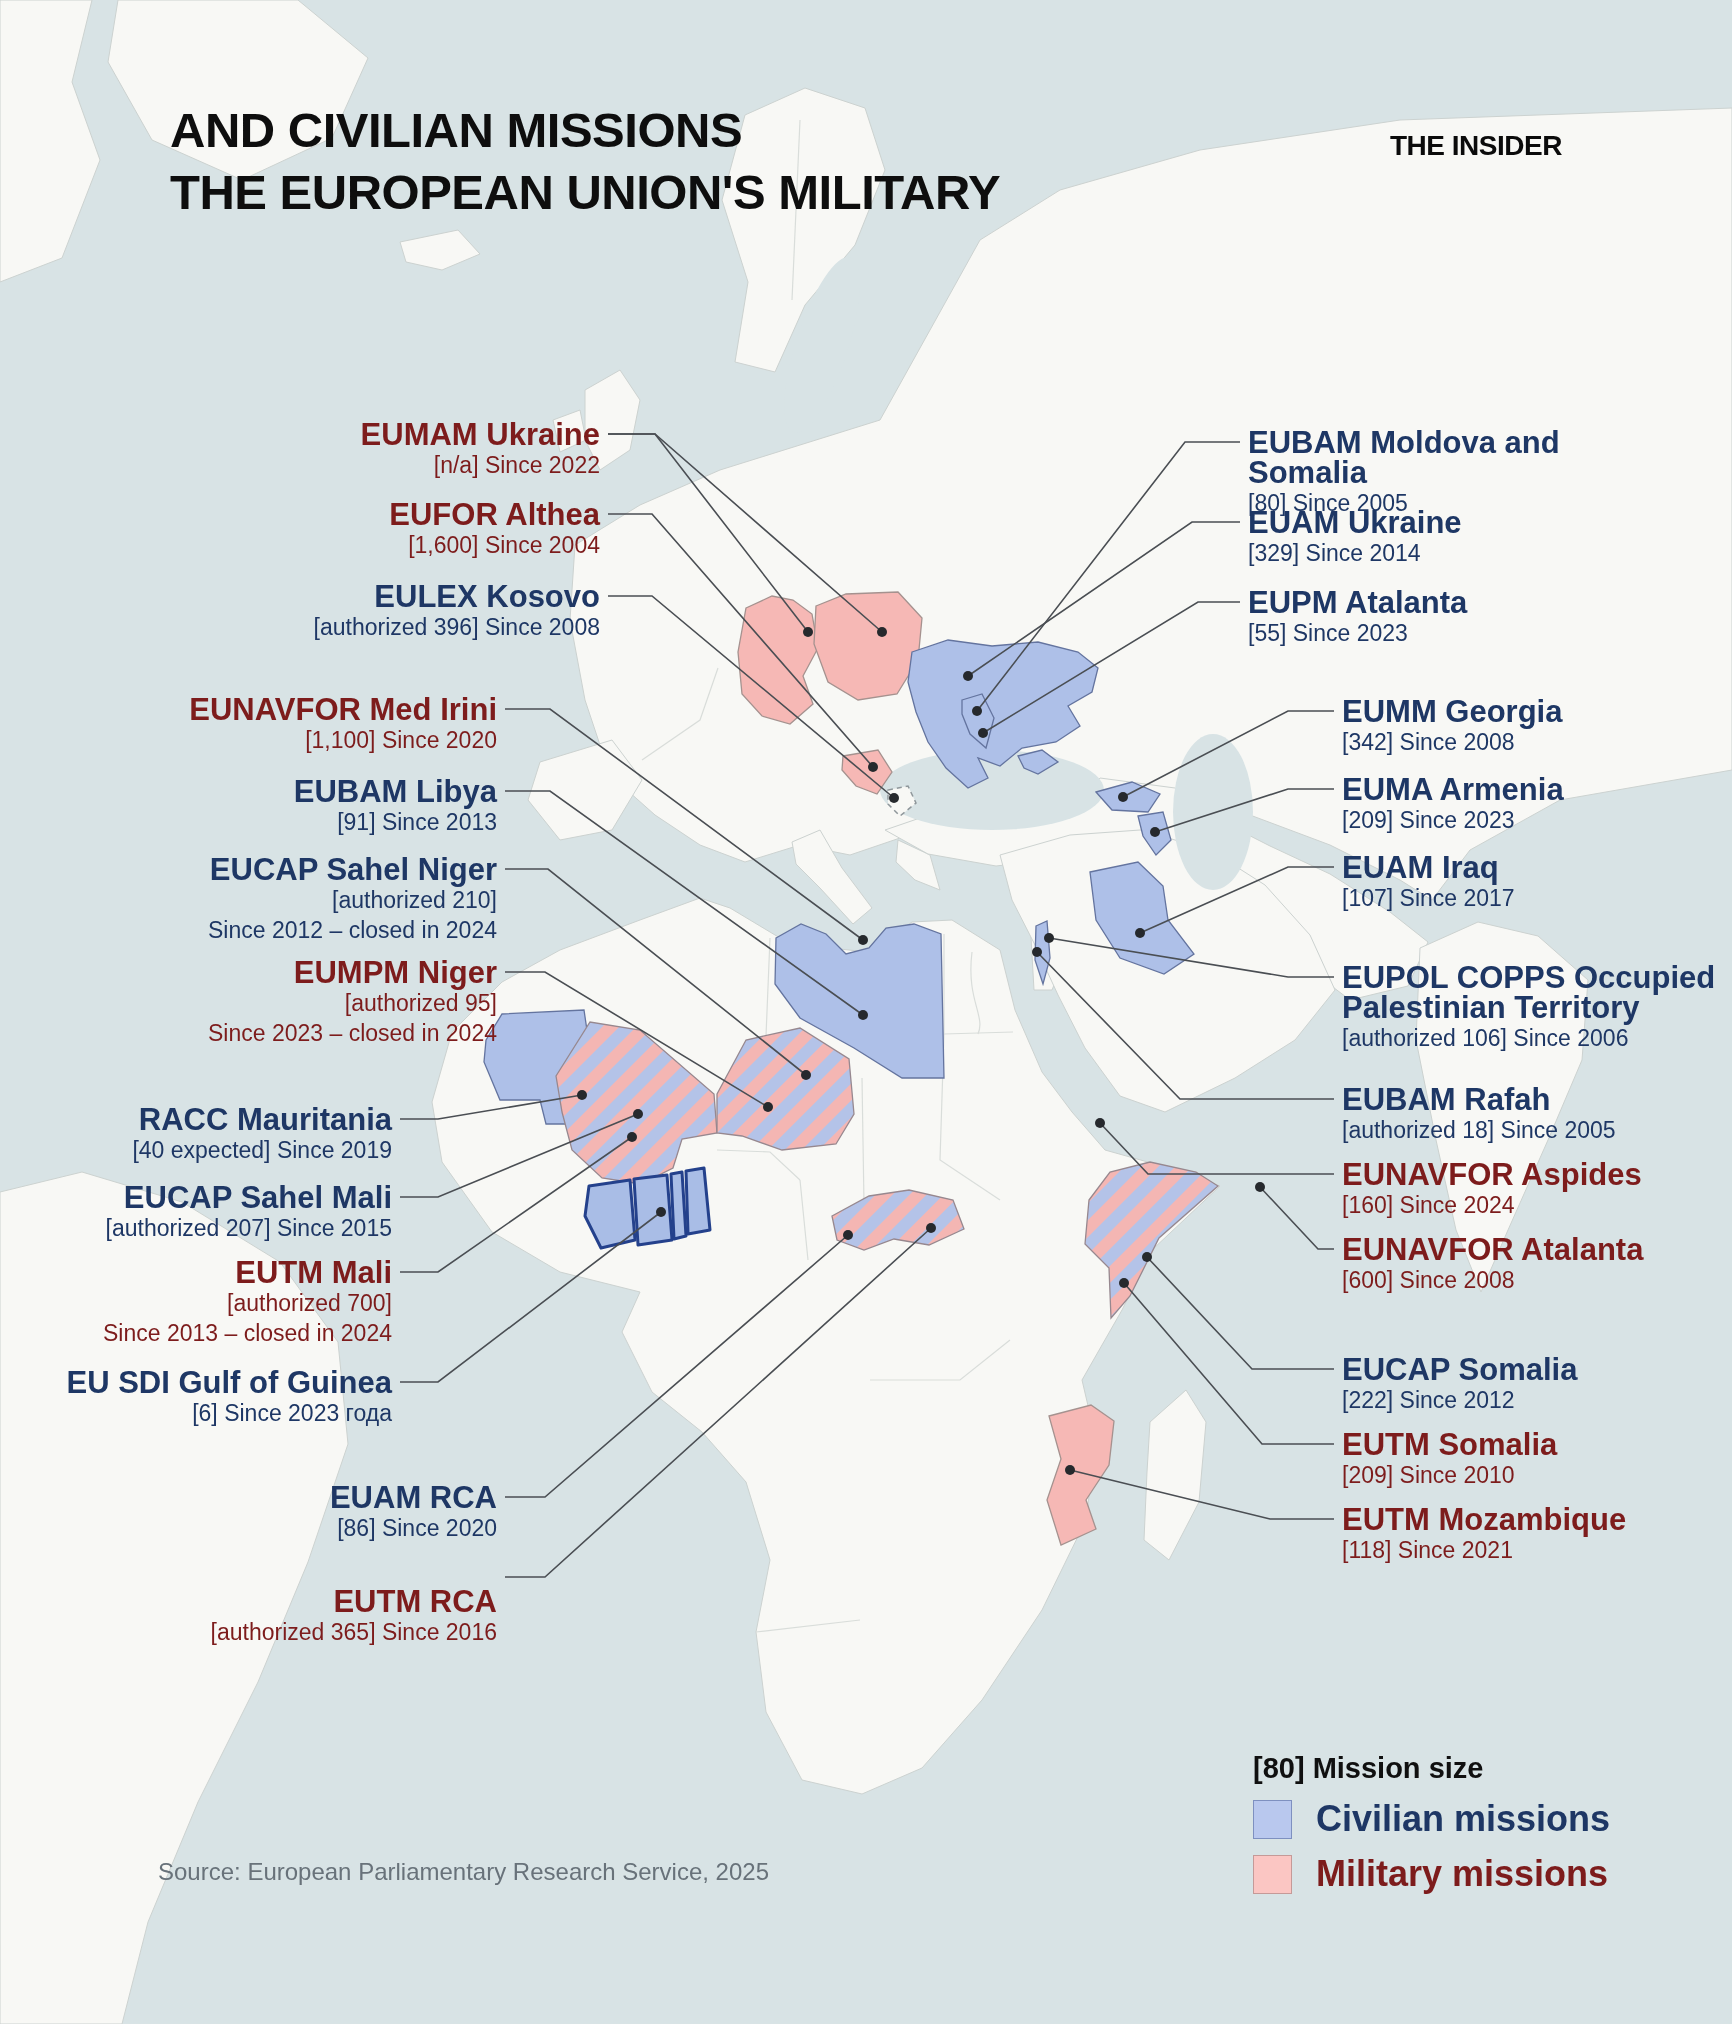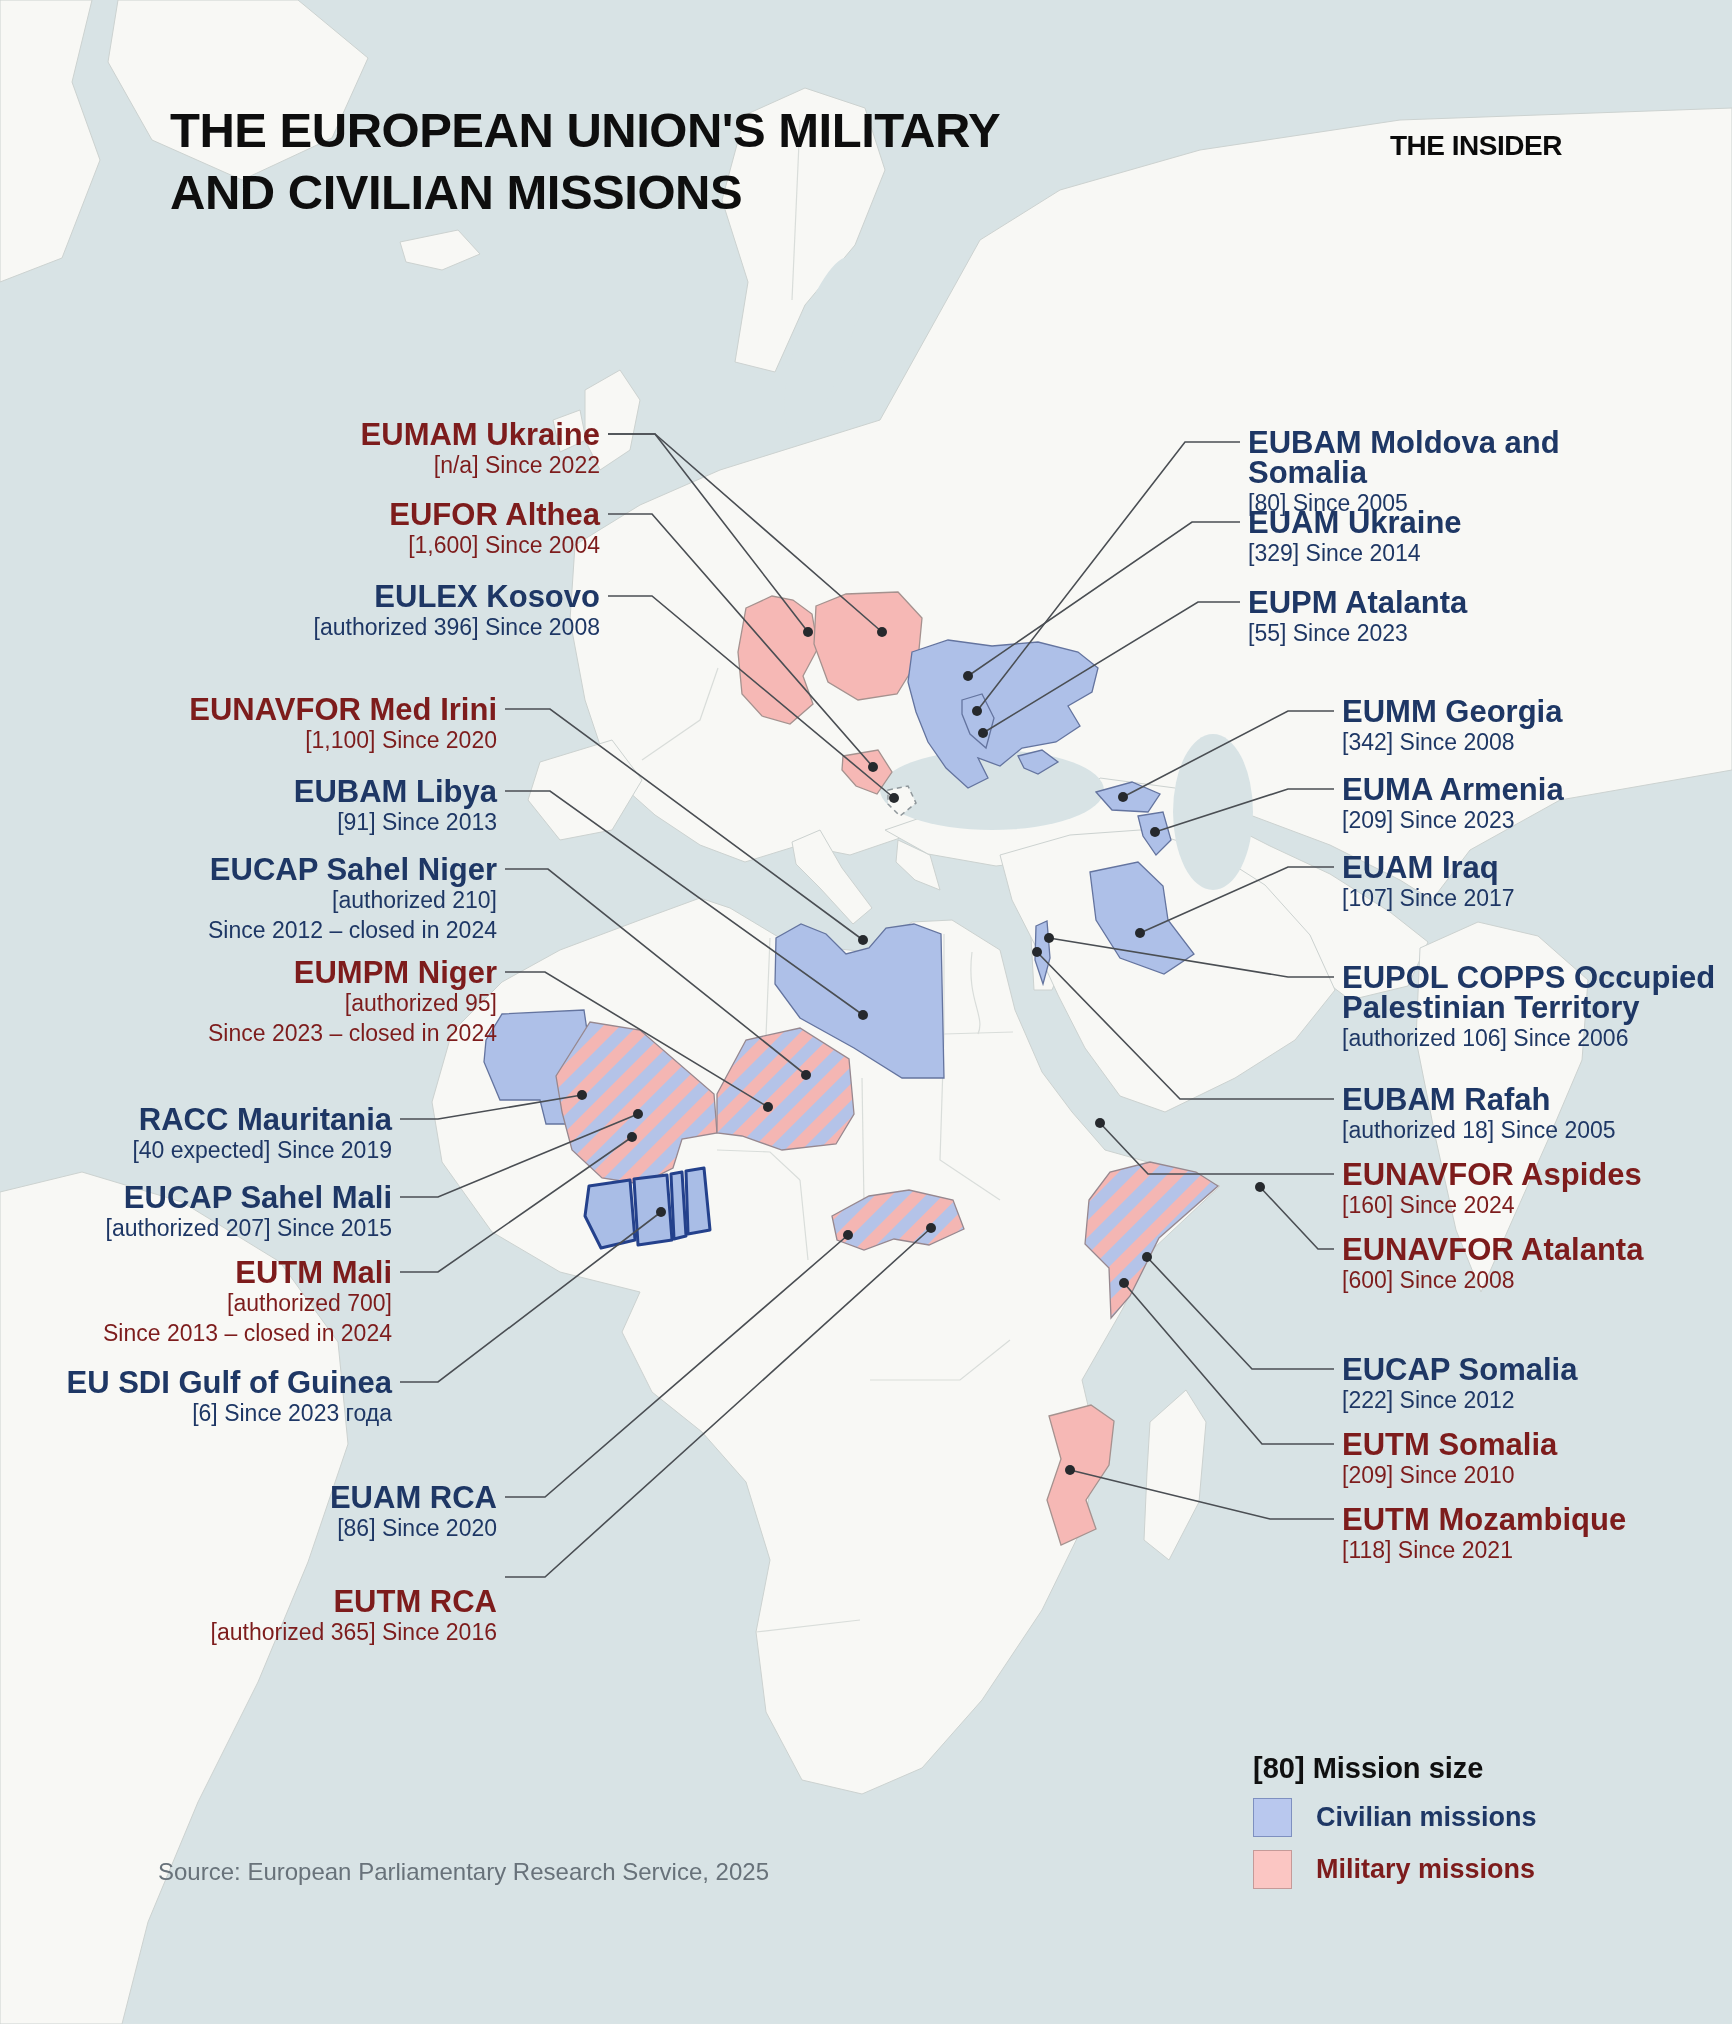--- a/index.html
+++ b/index.html
@@ -34,21 +34,21 @@
   .mission-label.right{width:400px;text-align:left;}
   .civilian{color:#1e3765;}
   .military{color:#7d1c1c;}
 
   .legend{position:absolute;left:1253px;top:1752px;z-index:5;}
   .legend-title{font-size:29px;font-weight:bold;color:#101010;}
   .legend-row{display:flex;align-items:center;margin-top:13px;}
   .swatch{width:37px;height:37px;border:1.5px solid;margin-right:24px;}
   .swatch.civ{background:#b9c8ee;border-color:#7e90c0;}
   .swatch.mil{background:#fbc6c3;border-color:#c59a98;}
-  .legend-row .lab{font-size:27px;font-weight:bold;}
+  .legend-row .lab{font-size:36px;font-weight:bold;}
 
   .source{position:absolute;left:158px;top:1858px;font-size:24px;color:#68727a;z-index:5;}
 </style>
 </head>
 <body>
 
 <div class="wrap">
 
   <svg id="map" width="1732" height="2024" viewBox="0 0 1732 2024">
     <defs>
@@ -173,22 +173,22 @@
         <polyline points="1334,1369 1252,1369 1147,1257" class="leader"></polyline>
         <circle cx="1147" cy="1257" r="5" class="dot"></circle>
         <polyline points="1334,1444 1262,1444 1124,1283" class="leader"></polyline>
         <circle cx="1124" cy="1283" r="5" class="dot"></circle>
         <polyline points="1334,1519 1270,1519 1070,1470" class="leader"></polyline>
         <circle cx="1070" cy="1470" r="5" class="dot"></circle>
       </g>
   </svg>
 
   <div class="title">
+    <div>AND CIVILIAN MISSIONS</div>
     <div>THE EUROPEAN UNION'S MILITARY</div>
-    <div>AND CIVILIAN MISSIONS</div>
   </div>
 
   <div class="brand">THE INSIDER</div>
 
   <div id="labels">
       <div class="mission-label military left" style="top: 420px; right: 1132px;">
         <div class="name">EUMAM Ukraine</div>
         <div class="info">[n/a] Since 2022</div>
       </div>
       <div class="mission-label military left" style="top: 500px; right: 1132px;">

